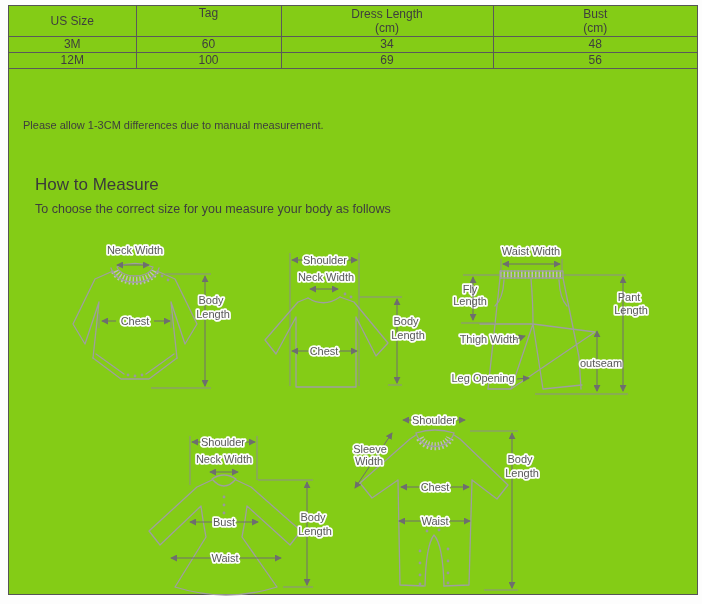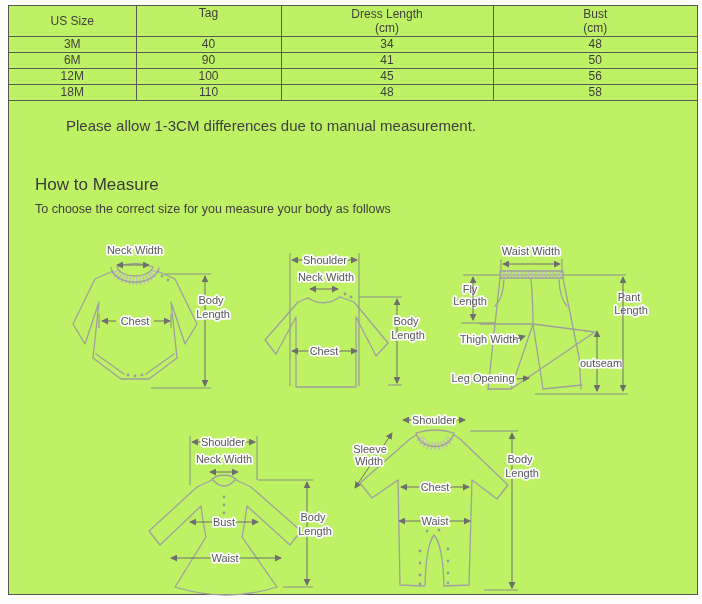--- a/index.html
+++ b/index.html
@@ -2,36 +2,36 @@
 <html><head>
 <meta charset="utf-8">
 <style>
   html,body{margin:0;padding:0;}
   body{
     width:702px;height:604px;position:relative;background:#fdfdfd;
     font-family:"Liberation Sans",sans-serif;color:#3e3e3e;overflow:hidden;
   }
   .outer{
     position:absolute;left:8px;top:5px;width:688px;height:588px;
-    border:1px solid #555;background:#bef264;
+    border:1px solid #555;background:#84cc16;
   }
   
   table.size{border-collapse:collapse;table-layout:fixed;width:100%;
     font-size:12px;color:#3e3e3e;}
   table.size th, table.size td{
     border-right:1px solid #5a5a5a;border-bottom:1px solid #5a5a5a;
     text-align:center;font-weight:normal;padding:0;line-height:14px;
   }
   table.size th:last-child, table.size td:last-child{border-right:none;}
   table.size thead tr{height:30px;}
   table.size tbody tr{height:16px;}
   th.valign-top{vertical-align:top;padding-top:1px;}
   
-  .notes{position:absolute;left:4px;top:112px;width:516px;text-align:center;
-    font-size:15px;line-height:15px;color:#3e3e3e;}
+  .notes{position:absolute;left:14px;top:112px;width:516px;text-align:left;
+    font-size:11px;line-height:15px;color:#3e3e3e;}
   
   .h2m-title{position:absolute;left:26px;top:169px;font-size:17px;color:#3a3a3a;}
   .h2m-sub{position:absolute;left:26px;top:196px;font-size:12.5px;color:#3e3e3e;text-align:right;}
   
   .diag{position:absolute;}
   .dA{left:60px;top:232px;}
   .dB{left:253px;top:238px;}
   .dC{left:436px;top:237px;}
   .dD{left:124px;top:421px;}
   .dE{left:339px;top:397px;}
@@ -72,41 +72,29 @@
         </th>
         <th>
           <div>Bust</div>
           <div>(cm)</div>
         </th>
       </tr>
     </thead>
     <tbody>
       <tr>
         <td>3M</td>
-        <td>40</td>
+        <td>60</td>
         <td>34</td>
         <td>48</td>
       </tr>
       <tr>
-        <td>6M</td>
-        <td>90</td>
-        <td>41</td>
-        <td>50</td>
-      </tr>
-      <tr>
         <td>12M</td>
         <td>100</td>
-        <td>45</td>
+        <td>69</td>
         <td>56</td>
-      </tr>
-      <tr>
-        <td>18M</td>
-        <td>110</td>
-        <td>48</td>
-        <td>58</td>
       </tr>
     </tbody>
   </table>
 
   <div class="notes">
     <div>Please allow 1-3CM differences due to manual measurement.</div>
   </div>
 
   <div class="h2m-title">How to Measure</div>
   <div class="h2m-sub">To choose the correct size for you measure your body as follows</div>

